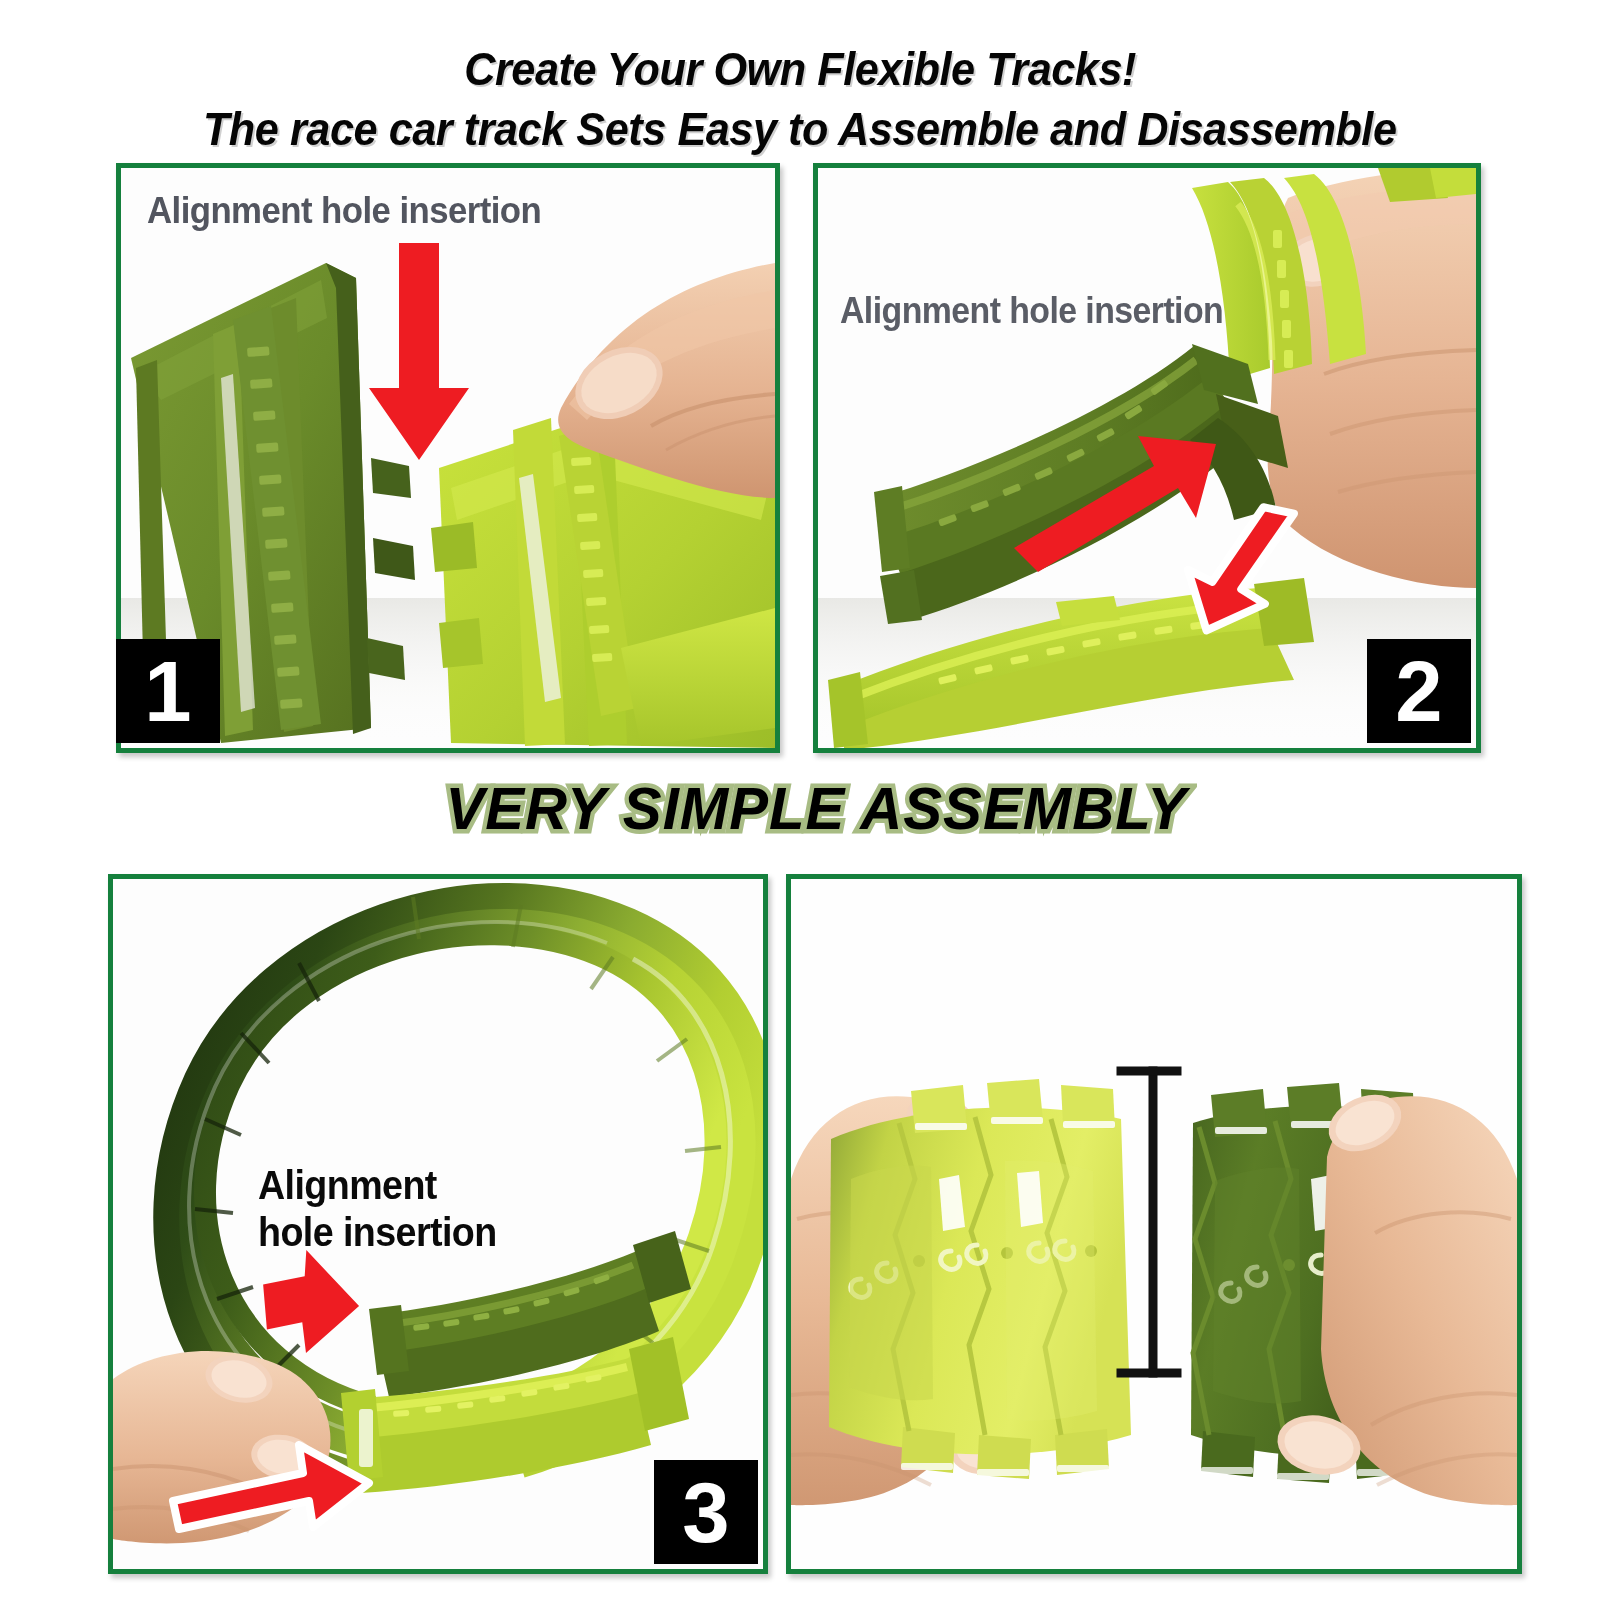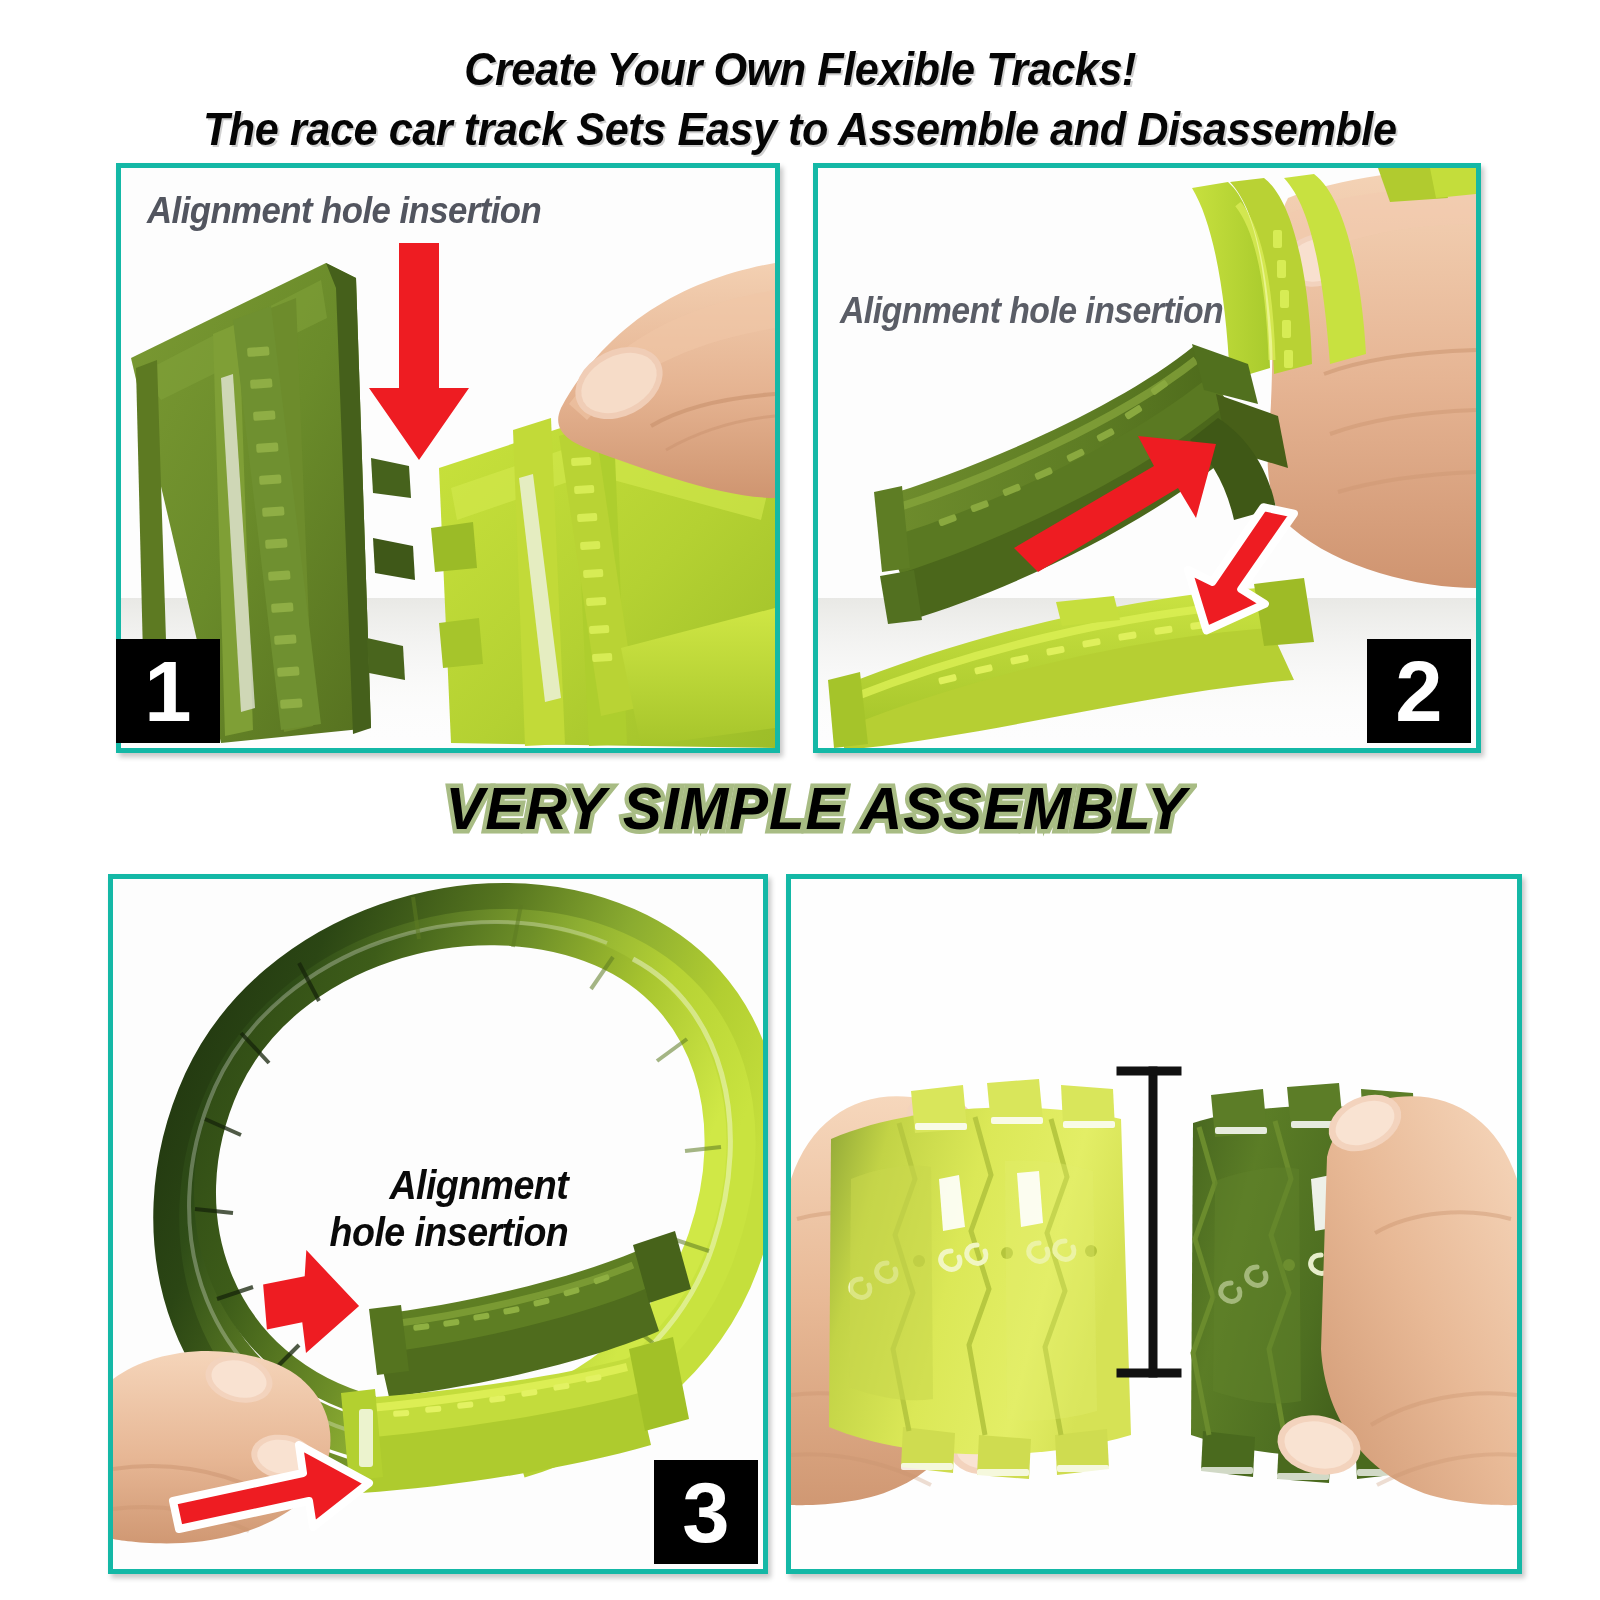--- a/index.html
+++ b/index.html
@@ -10,25 +10,25 @@
   
   .header{position:absolute;left:0;top:16px;width:1600px;height:150px;
           display:flex;flex-direction:column;align-items:center;justify-content:flex-start;}
   .hdr-line{font-weight:bold;font-style:italic;color:#050505;white-space:nowrap;
             letter-spacing:-0.5px;text-shadow:2px 2px 0 rgba(150,150,150,.45);
             transform:scaleX(.92);transform-origin:center;}
   .hdr1{font-size:47px;line-height:62px;margin-top:22px;}
   .hdr2{font-size:47px;line-height:62px;margin-top:-2px;}
 
   
-  .panel{position:absolute;background:#fdba74;border:5px solid #14b8a6;overflow:hidden;
-         box-shadow:3px 4px 5px rgba(0,0,0,.22);font-style:italic;}
+  .panel{position:absolute;background:#fdba74;border:5px solid #15803d;overflow:hidden;
+         box-shadow:3px 4px 5px rgba(0,0,0,.22);}
   #panel1{left:116px;top:163px;width:654px;height:580px;}
   #panel2{left:813px;top:163px;width:658px;height:580px;}
-  #panel3{left:108px;top:874px;width:650px;height:690px;text-align:right;}
+  #panel3{left:108px;top:874px;width:650px;height:690px;}
   #panel4{left:786px;top:874px;width:726px;height:690px;}
   .panel-stage{position:absolute;inset:0;}
   .panel svg.scene{position:absolute;left:0;top:0;width:100%;height:100%;}
 
   
   .ahi-label{position:absolute;font-weight:bold;white-space:nowrap;
              letter-spacing:-0.6px;transform:scaleX(.94);transform-origin:left top;}
   #p1-label{left:26px;top:22px;font-size:37px;color:#52555f;}
   #p2-label{left:22px;top:122px;font-size:36px;color:#5a5d66;}
   #p3-label{left:145px;top:283px;font-size:40px;color:#0a0a0a;line-height:47px;

